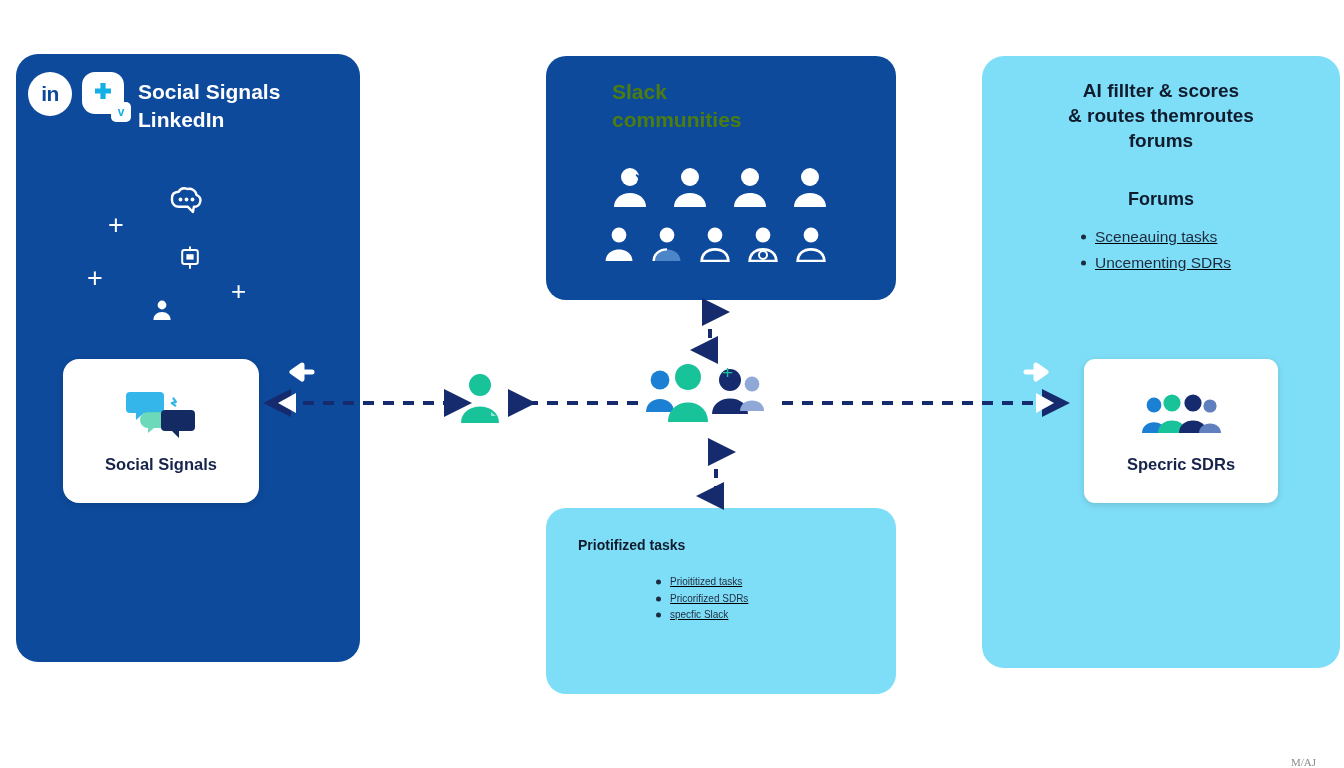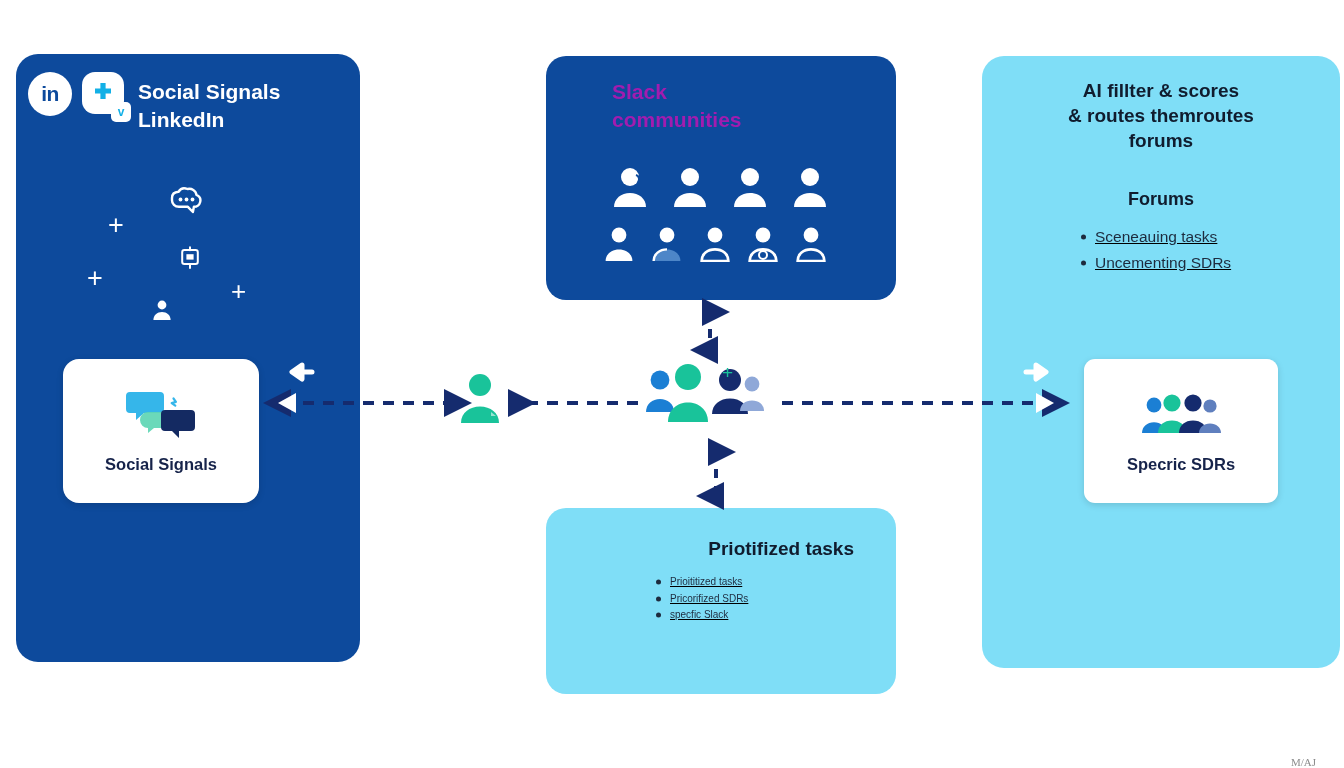--- a/index.html
+++ b/index.html
@@ -30,33 +30,33 @@
   }
 
   
   .panel-heading{
     position:absolute;font-weight:bold;line-height:1.32;
   }
   #social-heading{
     left:138px;top:78px;color:#ffffff;font-size:21px;width:200px;
   }
   #slack-heading{
-    left:612px;top:78px;color:#a21caf;font-size:21px;width:230px;
+    left:612px;top:78px;color:#4d7c0f;font-size:21px;width:230px;
   }
   #ai-heading{
     left:1000px;top:78px;width:322px;color:#101c2e;font-size:19px;
     text-align:center;
   }
   #ai-subheading{
     left:1000px;top:189px;width:322px;color:#101c2e;font-size:18px;
     text-align:center;font-weight:bold;position:absolute;
   }
   #tasks-heading{
-    left:544px;top:536px;width:310px;color:#101c2e;font-size:19px;
-    text-align:right;
+    left:578px;top:536px;width:310px;color:#101c2e;font-size:14px;
+    text-align:left;
   }
 
   
   ul.bullets{
     position:absolute;margin:0;padding:0 0 0 20px;list-style:none;text-decoration:underline;
   }
   ul.bullets li{
     position:relative;color:#1d2b3e;line-height:1.66;
     white-space:nowrap;
   }

